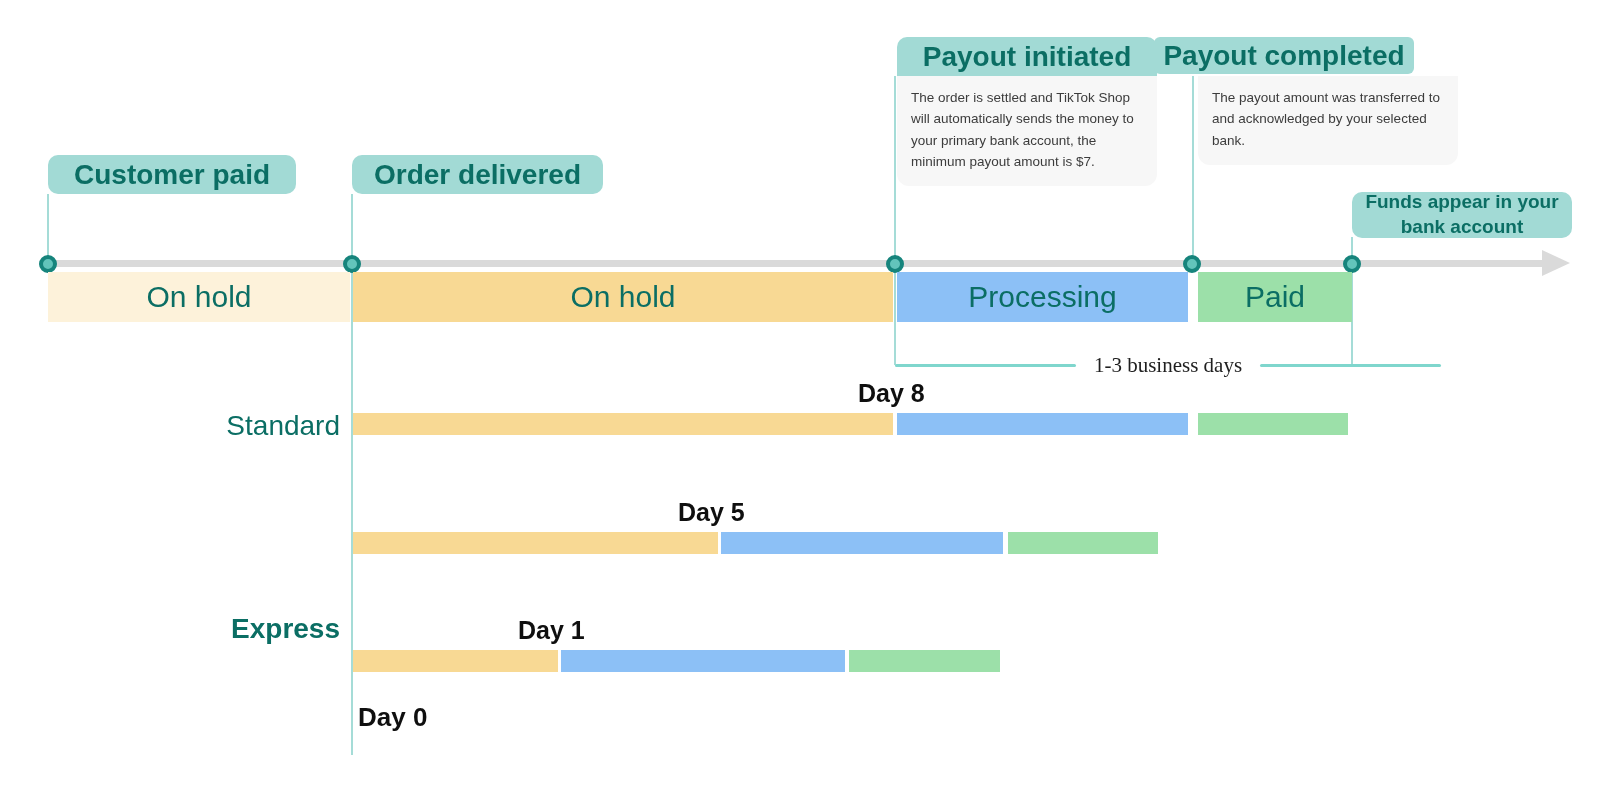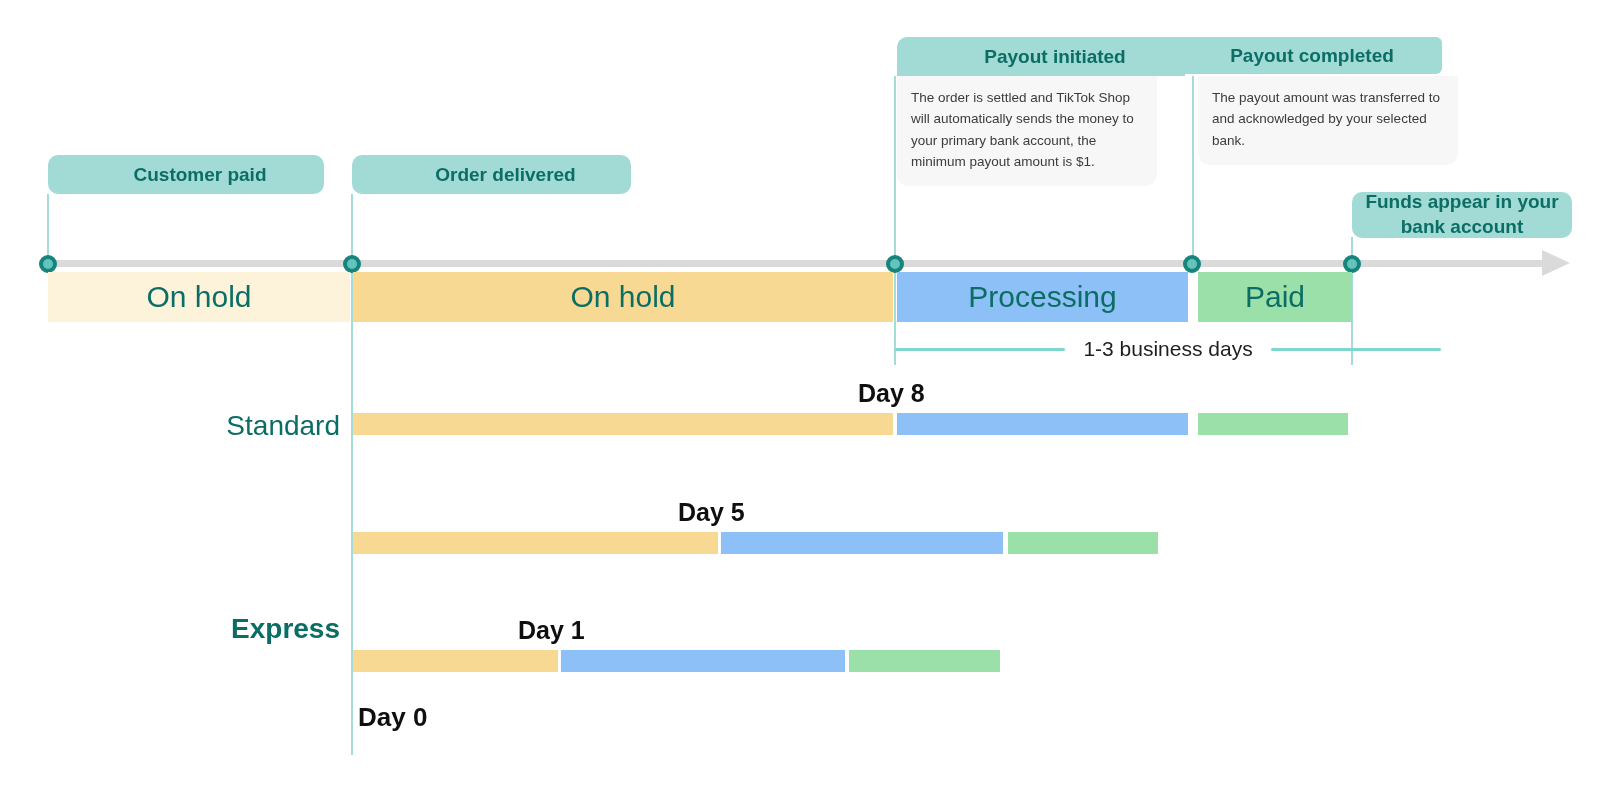--- a/index.html
+++ b/index.html
@@ -14,22 +14,22 @@
     border-left:28px solid var(--axis);
     border-top:13px solid transparent;
     border-bottom:13px solid transparent;
   }
   .node{
     position:absolute;width:10px;height:10px;border-radius:50%;
     border:4px solid var(--node-ring);background:var(--node-fill);
   }
   .pill{
     position:absolute;background:var(--teal-pill);color:var(--teal-text);
-    font-weight:bold;font-size:19px;border-radius:10px;
-    display:flex;align-items:center;justify-content:center;text-align:center;padding-left:28px;
+    font-weight:bold;font-size:28px;border-radius:10px;
+    display:flex;align-items:center;justify-content:center;text-align:center;
   }
   .pill.header{border-radius:10px 10px 0 0;}
   .pill.small{font-size:19px;line-height:1.3;padding:0 6px;}
   .card{
     position:absolute;background:var(--card-bg);color:var(--card-text);
     font-size:13.5px;line-height:1.58;padding:11px 14px 14px 14px;
     border-radius:0 0 12px 12px;text-align:left;
   }
   .seg{
     position:absolute;top:272px;height:50px;
@@ -70,33 +70,33 @@
   <div class="node" style="left:39px;  top:255px;"></div>
   <div class="node" style="left:343px; top:255px;"></div>
   <div class="node" style="left:886px; top:255px;"></div>
   <div class="node" style="left:1183px;top:255px;"></div>
   <div class="node" style="left:1343px;top:255px;"></div>
 
   <div class="pill" style="left:48px; top:155px;width:248px;height:39px;">Customer paid</div>
   <div class="pill" style="left:352px;top:155px;width:251px;height:39px;">Order delivered</div>
 
   <div class="pill header" style="left:897px;top:37px;width:260px;height:39px;">Payout initiated</div>
-  <div class="card" style="left:897px;top:76px;width:232px;">The order is settled and TikTok Shop will automatically sends the money to your primary bank account, the minimum payout amount is $1.</div>
+  <div class="card" style="left:897px;top:76px;width:232px;">The order is settled and TikTok Shop will automatically sends the money to your primary bank account, the minimum payout amount is $7.</div>
 
   <div class="pill header" style="left:1154px;top:37px;width:260px;height:37px;border-radius:6px;">Payout completed</div>
   <div class="card" style="left:1198px;top:76px;width:232px;">The payout amount was transferred to and acknowledged by your selected bank.</div>
 
   <div class="pill small" style="left:1352px;top:192px;width:208px;height:46px;">Funds appear in your bank account</div>
 
   <div class="seg cream" style="left:48px;  width:302px;">On hold</div>
   <div class="seg orange" style="left:353px; width:540px;">On hold</div>
   <div class="seg blue" style="left:897px; width:291px;">Processing</div>
   <div class="seg green" style="left:1198px;width:154px;">Paid</div>
 
-  <div class="bracket" style="left:895px;top:336px;width:546px;height:26px;">
+  <div class="bracket" style="left:895px;top:352px;width:546px;height:26px;font-family:Liberation Serif, serif;">
     <div class="bracket-line"></div>
     <span class="bracket-text">1-3 business days</span>
     <div class="bracket-line"></div>
   </div>
 
   <div class="row-name" style="top:410px;">Standard</div>
   <div class="day" style="left:858px;top:379px;">Day 8</div>
   <div class="bar orange" style="left:353px; top:413px;width:540px;"></div>
   <div class="bar blue" style="left:897px; top:413px;width:291px;"></div>
   <div class="bar green" style="left:1198px;top:413px;width:150px;"></div>

